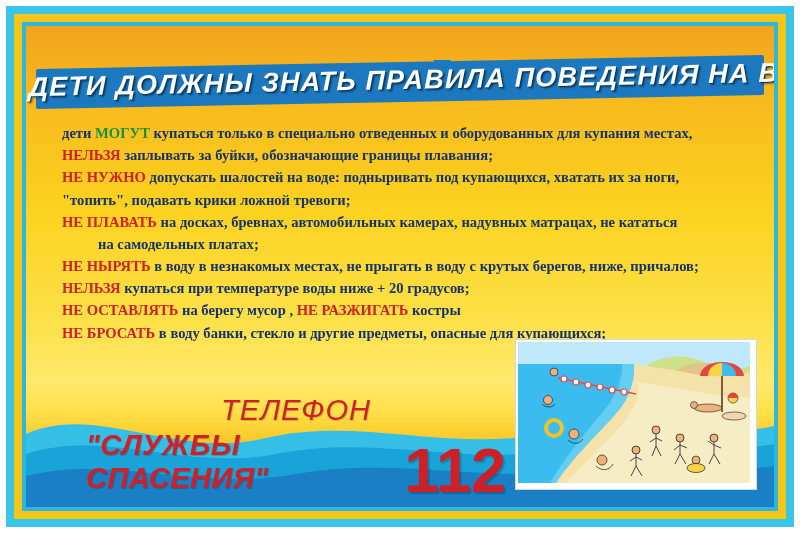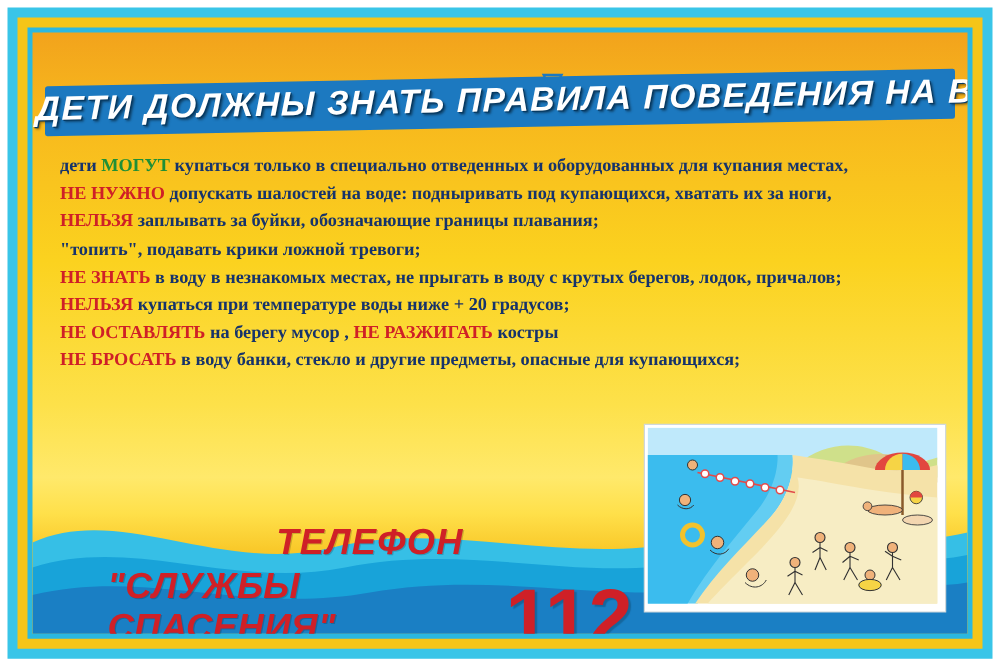--- a/index.html
+++ b/index.html
@@ -96,21 +96,21 @@
     color: #1c79c0;
     font-size: 21px;
     font-weight: bold;
     line-height: 1;
   }
   .gull.g1 { left: 408px; top: 8px; }
   .gull.g2 { left: 662px; top: 14px; font-size: 27px; }
   
   .rules {
     position: absolute;
-    left: 22px;
+    left: 36px;
     top: 96px;
     width: 706px;
     color: #16336b;
     font-family: "Liberation Serif", serif;
     font-weight: bold;
     font-size: 14.6px;
     line-height: 1.52;
   }
   .rules .line { white-space: nowrap; }
   .rules .line.indent { padding-left: 36px; }
@@ -119,27 +119,26 @@
   
   .phone {
     position: absolute;
     left: 60px;
     top: 368px;
     width: 420px;
   }
   .phone-word {
     color: #cf2027;
     font-family: "Liberation Sans", sans-serif;
-    font-weight: bold;
+    font-weight: normal;
     font-style: italic;
     font-size: 29px;
     letter-spacing: 1px;
     text-align: center;
     text-shadow: 1px 1px 0 rgba(0,0,0,0.18);
-    margin-top: 24px;
   }
   .phone-row {
     display: flex;
     align-items: flex-end;
     justify-content: center;
     margin-top: 2px;
   }
   .phone-service {
     color: #cf2027;
     font-family: "Liberation Sans", sans-serif;
@@ -192,24 +191,26 @@
 
     <div class="title-wrap">
       <div class="title-band"></div>
       <span class="gull g1">▽</span>
       <span class="gull g2">▽</span>
       <div class="title-text">ВСЕ ДЕТИ ДОЛЖНЫ ЗНАТЬ ПРАВИЛА ПОВЕДЕНИЯ НА ВОДЕ</div>
     </div>
 
     <div class="rules">
         <div class="line"><span>дети </span><span class="hl-green">МОГУТ</span><span> купаться только в специально отведенных и оборудованных для купания местах,</span></div>
+        <div class="line"><span class="hl-red">НЕЛЬЗЯ</span><span> заплывать за буйки, обозначающие границы плавания;</span></div>
         <div class="line"><span class="hl-red">НЕ НУЖНО</span><span> допускать шалостей на воде: подныривать под купающихся, хватать их за ноги,</span></div>
-        <div class="line"><span class="hl-red">НЕЛЬЗЯ</span><span> заплывать за буйки, обозначающие границы плавания;</span></div>
         <div class="line"><span>"топить", подавать крики ложной тревоги;</span></div>
-        <div class="line"><span class="hl-red">НЕ ЗНАТЬ</span><span> в воду в незнакомых местах, не прыгать в воду с крутых берегов, лодок, причалов;</span></div>
+        <div class="line"><span class="hl-red">НЕ ПЛАВАТЬ</span><span> на досках, бревнах, автомобильных камерах, надувных матрацах, не кататься</span></div>
+        <div class="line indent"><span>на самодельных платах;</span></div>
+        <div class="line"><span class="hl-red">НЕ НЫРЯТЬ</span><span> в воду в незнакомых местах, не прыгать в воду с крутых берегов, ниже, причалов;</span></div>
         <div class="line"><span class="hl-red">НЕЛЬЗЯ</span><span> купаться при температуре воды ниже + 20 градусов;</span></div>
         <div class="line"><span class="hl-red">НЕ ОСТАВЛЯТЬ</span><span> на берегу мусор , </span><span class="hl-red">НЕ РАЗЖИГАТЬ</span><span> костры</span></div>
         <div class="line"><span class="hl-red">НЕ БРОСАТЬ</span><span> в воду банки, стекло и другие предметы, опасные для купающихся;</span></div>
       </div>
 
     <div class="phone">
       <div class="phone-word">ТЕЛЕФОН</div>
       <div class="phone-row">
         <div class="phone-service">"СЛУЖБЫ СПАСЕНИЯ"</div>
         <div class="phone-number">112</div>

